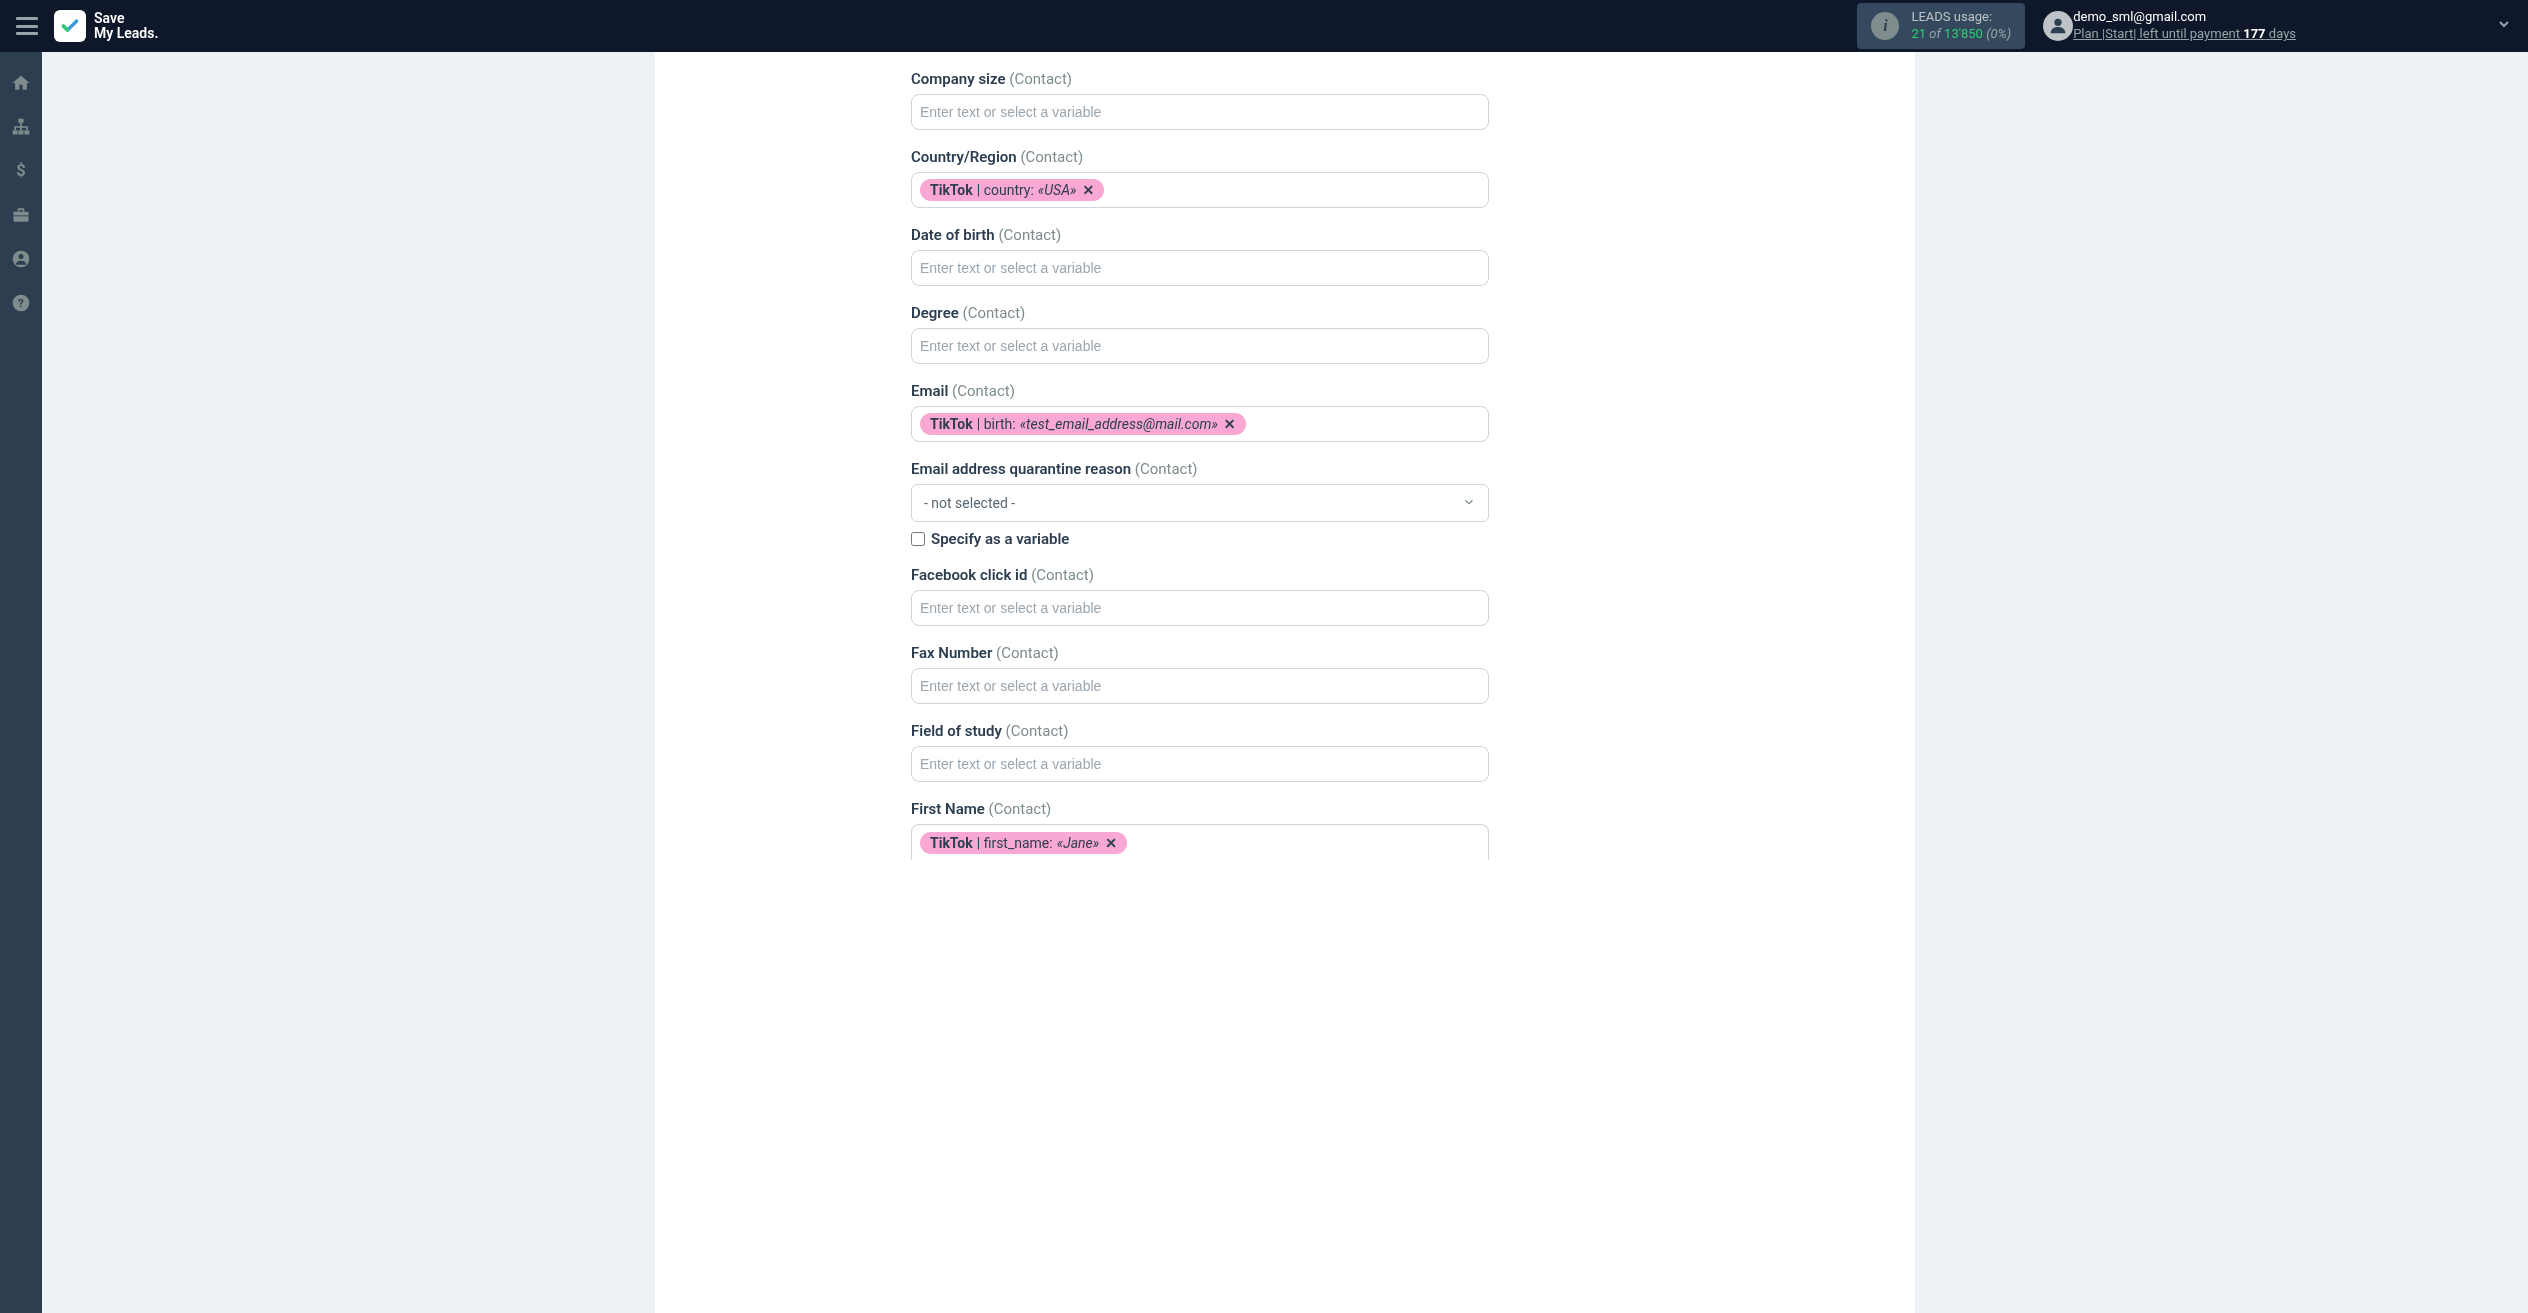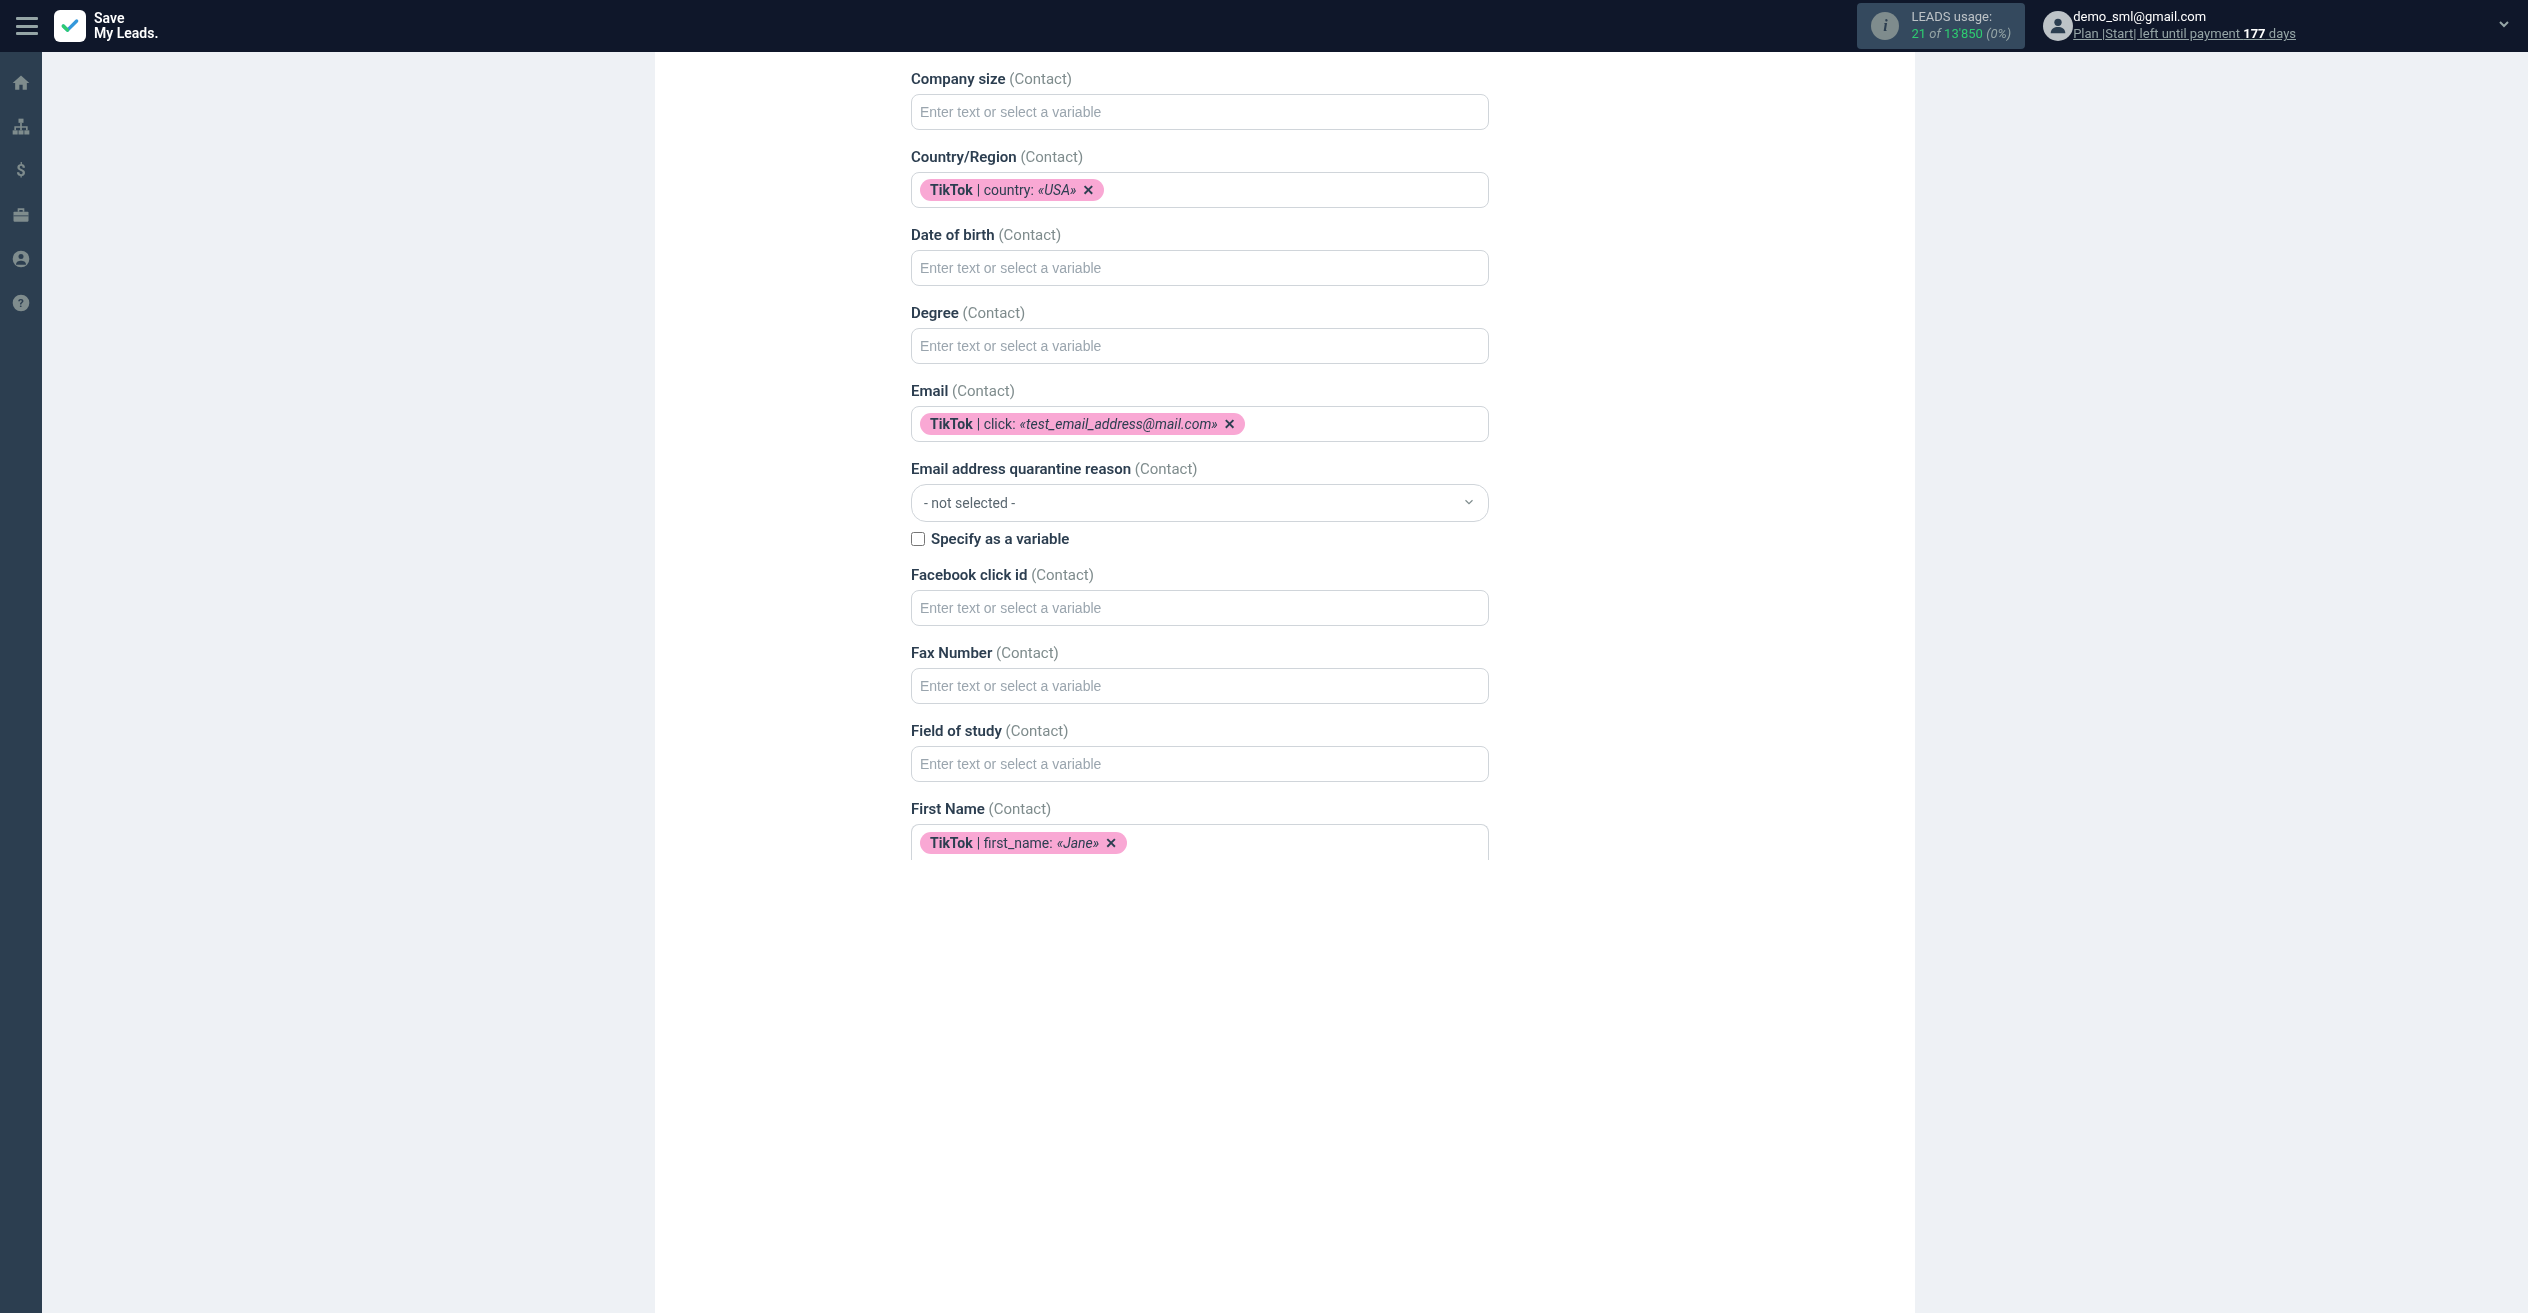--- a/index.html
+++ b/index.html
@@ -214,21 +214,21 @@
       font-style: italic;
     }
     .pill .remove {
       font-weight: 700;
       cursor: pointer;
       margin-left: 2px;
       font-style: normal;
     }
     .select-wrapper {
       border: 1px solid #d0d5da;
-      border-radius: 15px;
+      border-radius: 6px;
       height: 38px;
       display: flex;
       align-items: center;
       justify-content: space-between;
       padding: 0 12px;
       cursor: pointer;
     }
     .select-text {
       color: #5a6770;
       font-size: 14px;
@@ -382,21 +382,21 @@
             <div class="field-label"><span>Degree </span><span class="suffix">(Contact)</span></div>
             <div class="text-input-wrapper">
               <input class="text-input" placeholder="Enter text or select a variable" style="">
             </div>
           </div>
           <div class="field-block">
             <div class="field-label"><span>Email </span><span class="suffix">(Contact)</span></div>
             <div class="text-input-wrapper">
               <span class="pill">
                 <span class="source">TikTok</span>
-                <span> | click: </span>
+                <span> | birth: </span>
                 <span class="value">«test_email_address@mail.com»</span>
                 <span class="remove"> ✕</span>
               </span>
             </div>
           </div>
           <div class="field-block">
             <div class="field-label"><span>Email address quarantine reason </span><span class="suffix">(Contact)</span></div>
             <div class="select-wrapper">
               <span class="select-text">- not selected -</span>
               <span><svg width="14" height="14" viewBox="0 0 24 24" fill="none" stroke="#7f8c8d" stroke-width="2">

